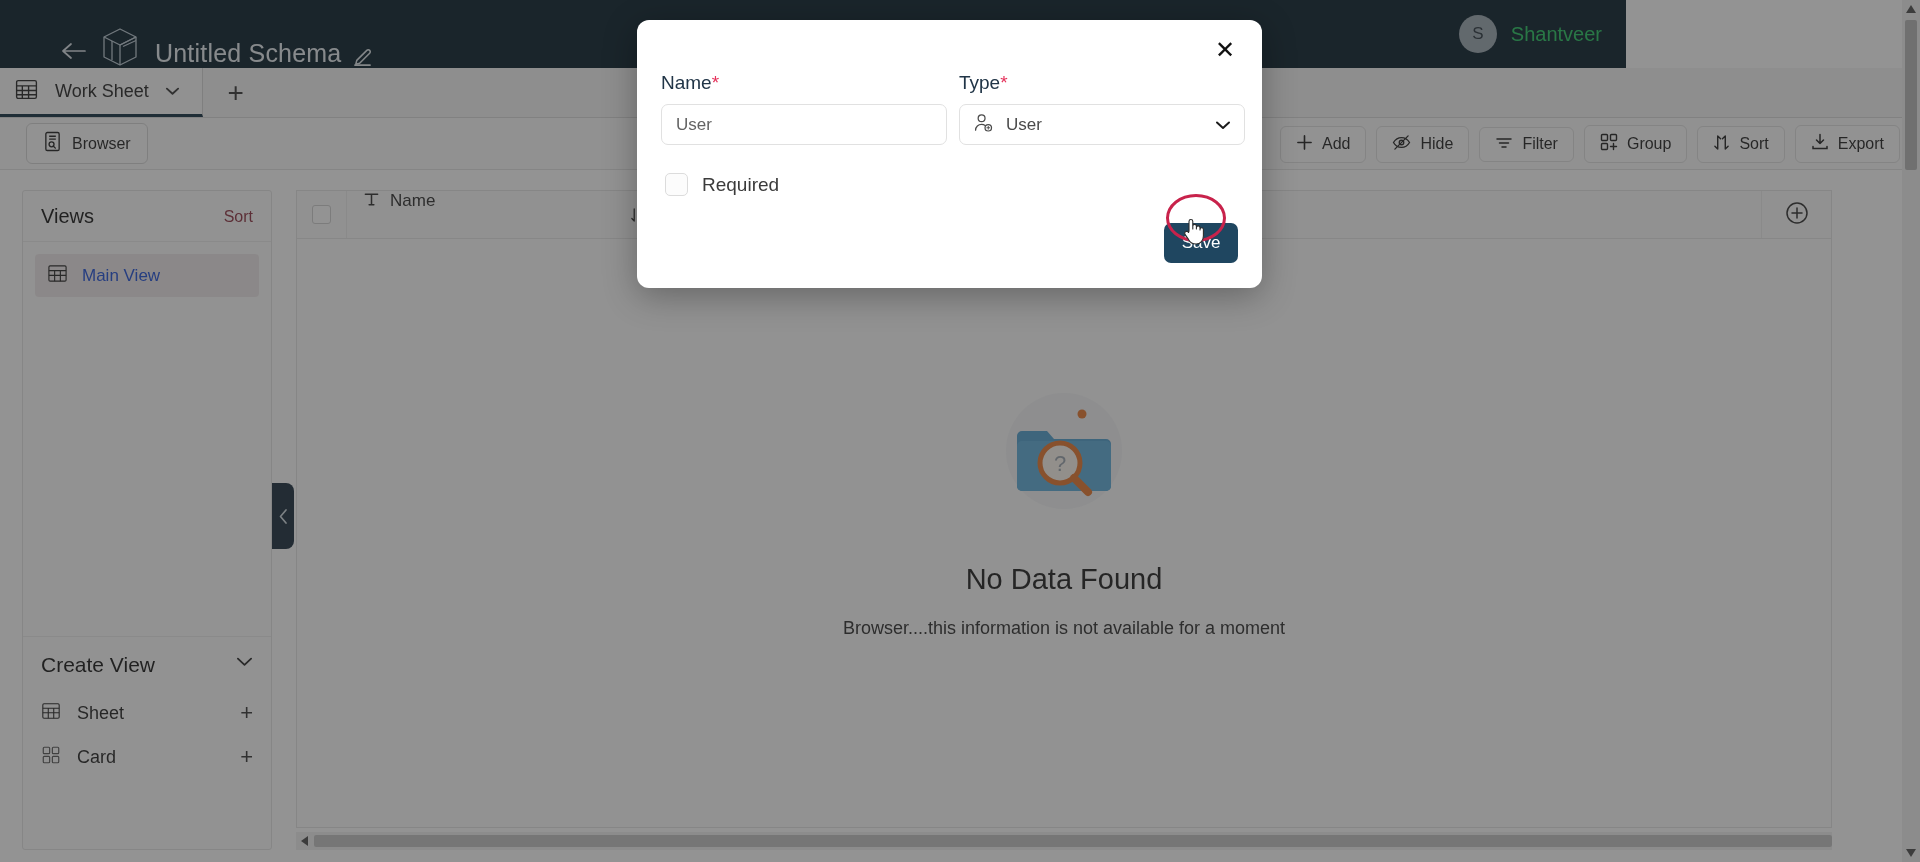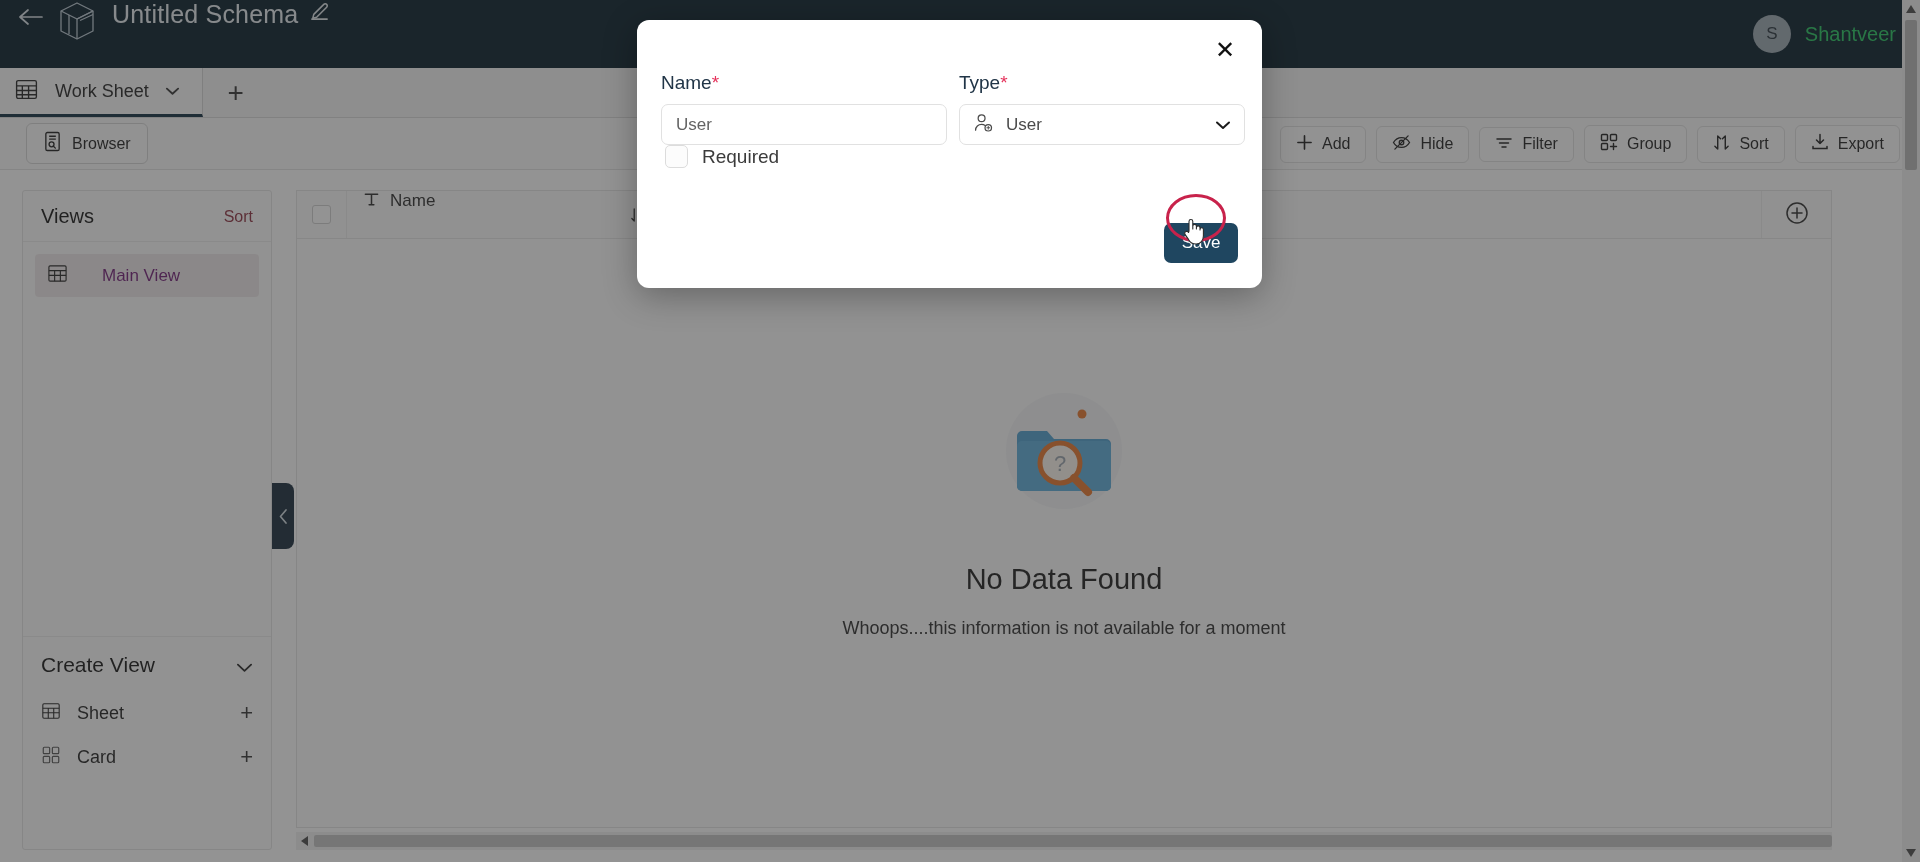--- a/index.html
+++ b/index.html
@@ -9,23 +9,23 @@
     font-family: "Liberation Sans", sans-serif;
     background: #ffffff;
   }
   #app { position: relative; width: 1920px; height: 862px; }
 
   
   #base { position: absolute; inset: 0; }
 
   
   .topbar {
-    position: absolute; left: 0; top: 0; width: 1920px; height: 68px;
+    position: absolute; left: 0; top: 0; width: 1626px; height: 68px;
     background: #041A27;
-    display: flex; align-items: flex-start;
+    display: flex; align-items: flex-end; padding-left: 43px;
   }
   .back-arrow {
     margin-left: 14px; width: 34px; height: 34px;
     display: flex; align-items: center; justify-content: center;
     color: #d8e0e6; cursor: pointer;
   }
   .brand-cube { margin-left: 8px; width: 42px; height: 42px; display:flex; align-items:center; justify-content:center; }
   .schema-title {
     margin-left: 14px; color: #e6ecf0;
     font-size: 25px; font-weight: 400; letter-spacing: .2px;
@@ -102,27 +102,27 @@
     border-bottom: 1px solid #ececec;
   }
   .views-title { font-size: 20px; color: #111; }
   .views-sort { font-size: 16px; color: #8d2f3f; cursor: pointer; }
   .views-list { padding: 12px 12px 0 12px; flex: 0 0 auto; }
   .view-item {
     display: flex; align-items: center; gap: 14px;
     padding: 9px 12px; border-radius: 4px;
     background: #efe9ea; cursor: pointer;
   }
-  .view-item .vlabel { font-size: 17px; color: #701a75; margin-left: 20px; }
+  .view-item .vlabel { font-size: 17px; color: #1d4ed8; }
   .sidebar-spacer { flex: 1 1 auto; }
   .create-view {
     border-top: 1px solid #ececec;
   }
   .cv-head {
-    display: flex; align-items: flex-end; justify-content: space-between;
+    display: flex; align-items: flex-start; justify-content: space-between;
     padding: 16px 18px 14px 18px; cursor: pointer;
   }
   .cv-title { font-size: 21px; color: #111; }
   .cv-row {
     display: flex; align-items: center; gap: 16px;
     padding: 9px 18px; cursor: pointer;
   }
   .cv-row .cv-label { font-size: 18px; color: #1d1d1d; flex: 1; }
   .cv-plus { font-size: 22px; color: #333; font-weight: 300; }
   .sidebar-bottompad { height: 70px; }
@@ -243,21 +243,21 @@
   .txt-input::placeholder { color: #636363; }
   .sel-box {
     width: 286px; height: 41px;
     border: 1px solid #e1e1e1; border-radius: 7px;
     display: flex; align-items: center; gap: 12px;
     padding: 0 13px; cursor: pointer; background: #fff;
   }
   .sel-val { font-size: 17px; color: #4a4a4a; flex: 1; }
   .modal-footrow {
     display: flex; align-items: center;
-    padding: 0 4px;
+    margin-top: 28px; padding: 0 4px;
   }
   .req-check {
     display: flex; align-items: center; gap: 14px; cursor: pointer;
   }
   .req-box {
     width: 23px; height: 23px; border: 1px solid #dcdcdc; border-radius: 5px;
     background: #fcfcfc;
   }
   .req-label { font-size: 19px; color: #3b3b3b; }
   .save-btn {
@@ -503,21 +503,21 @@
             <circle cx="80" cy="72" r="58" fill="#eceff3" opacity=".55"></circle>
             <circle cx="98" cy="35" r="4.5" fill="#e8762b"></circle>
             <path d="M38 52h25l7 8h52a5 5 0 0 1 5 5v42a5 5 0 0 1-5 5H38a5 5 0 0 1-5-5V57a5 5 0 0 1 5-5z" fill="#4f9fd0"></path>
             <path d="M38 62h84a5 5 0 0 1 5 5v40a5 5 0 0 1-5 5H38a5 5 0 0 1-5-5V67a5 5 0 0 1 5-5z" fill="#5aacda"></path>
             <circle cx="76" cy="84" r="20" fill="#fdf6ef" stroke="#e8762b" stroke-width="5"></circle>
             <path d="M90 99l14 14" stroke="#e8762b" stroke-width="8" stroke-linecap="round"></path>
             <text x="76" y="92" font-family="Liberation Sans, sans-serif" font-size="22" fill="#9aa4ad" text-anchor="middle">?</text>
           </svg>
         </div>
         <div class="empty-title">No Data Found</div>
-        <div class="empty-sub">Whoops....this information is not available for a moment</div>
+        <div class="empty-sub">Browser....this information is not available for a moment</div>
       </div>
     </div>
 
     <div class="hscroll">
       <div class="hs-arrow">
         <svg width="8" height="10" viewBox="0 0 8 10">
             <path d="M7 0 0 5l7 5z" fill="#4a4a4a"></path>
           </svg>
       </div>
       <div class="hs-track"></div>

